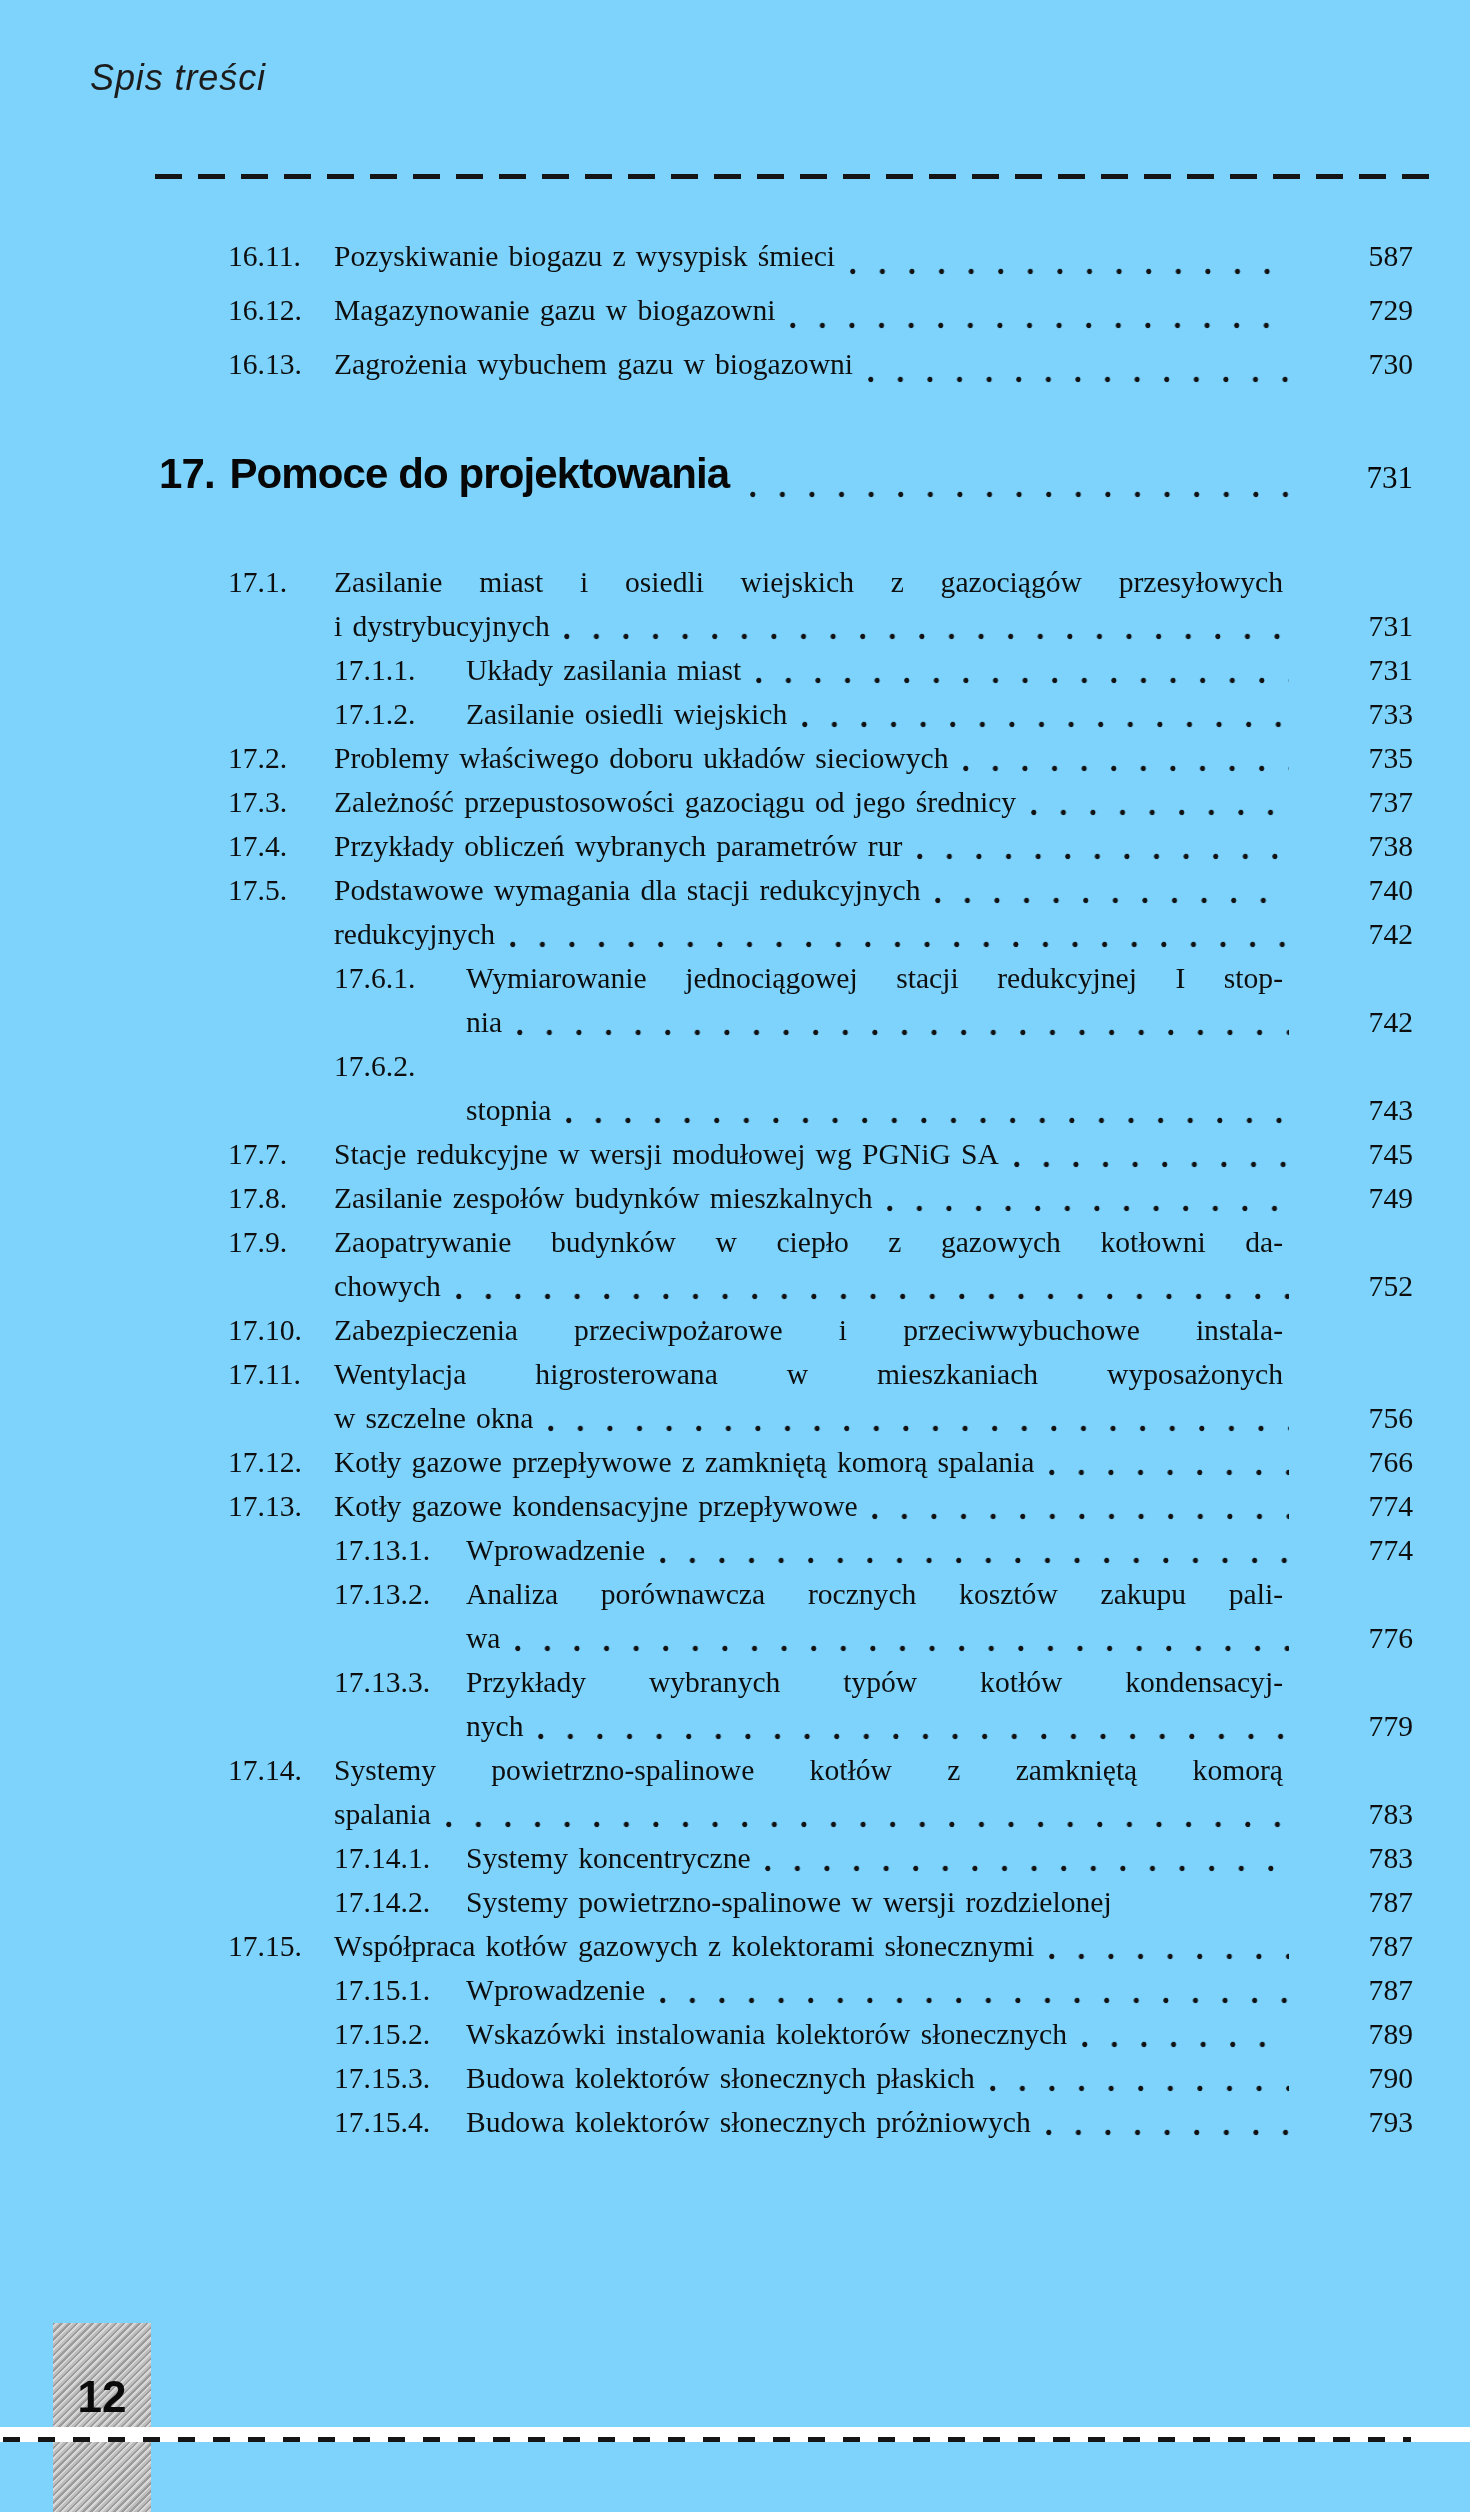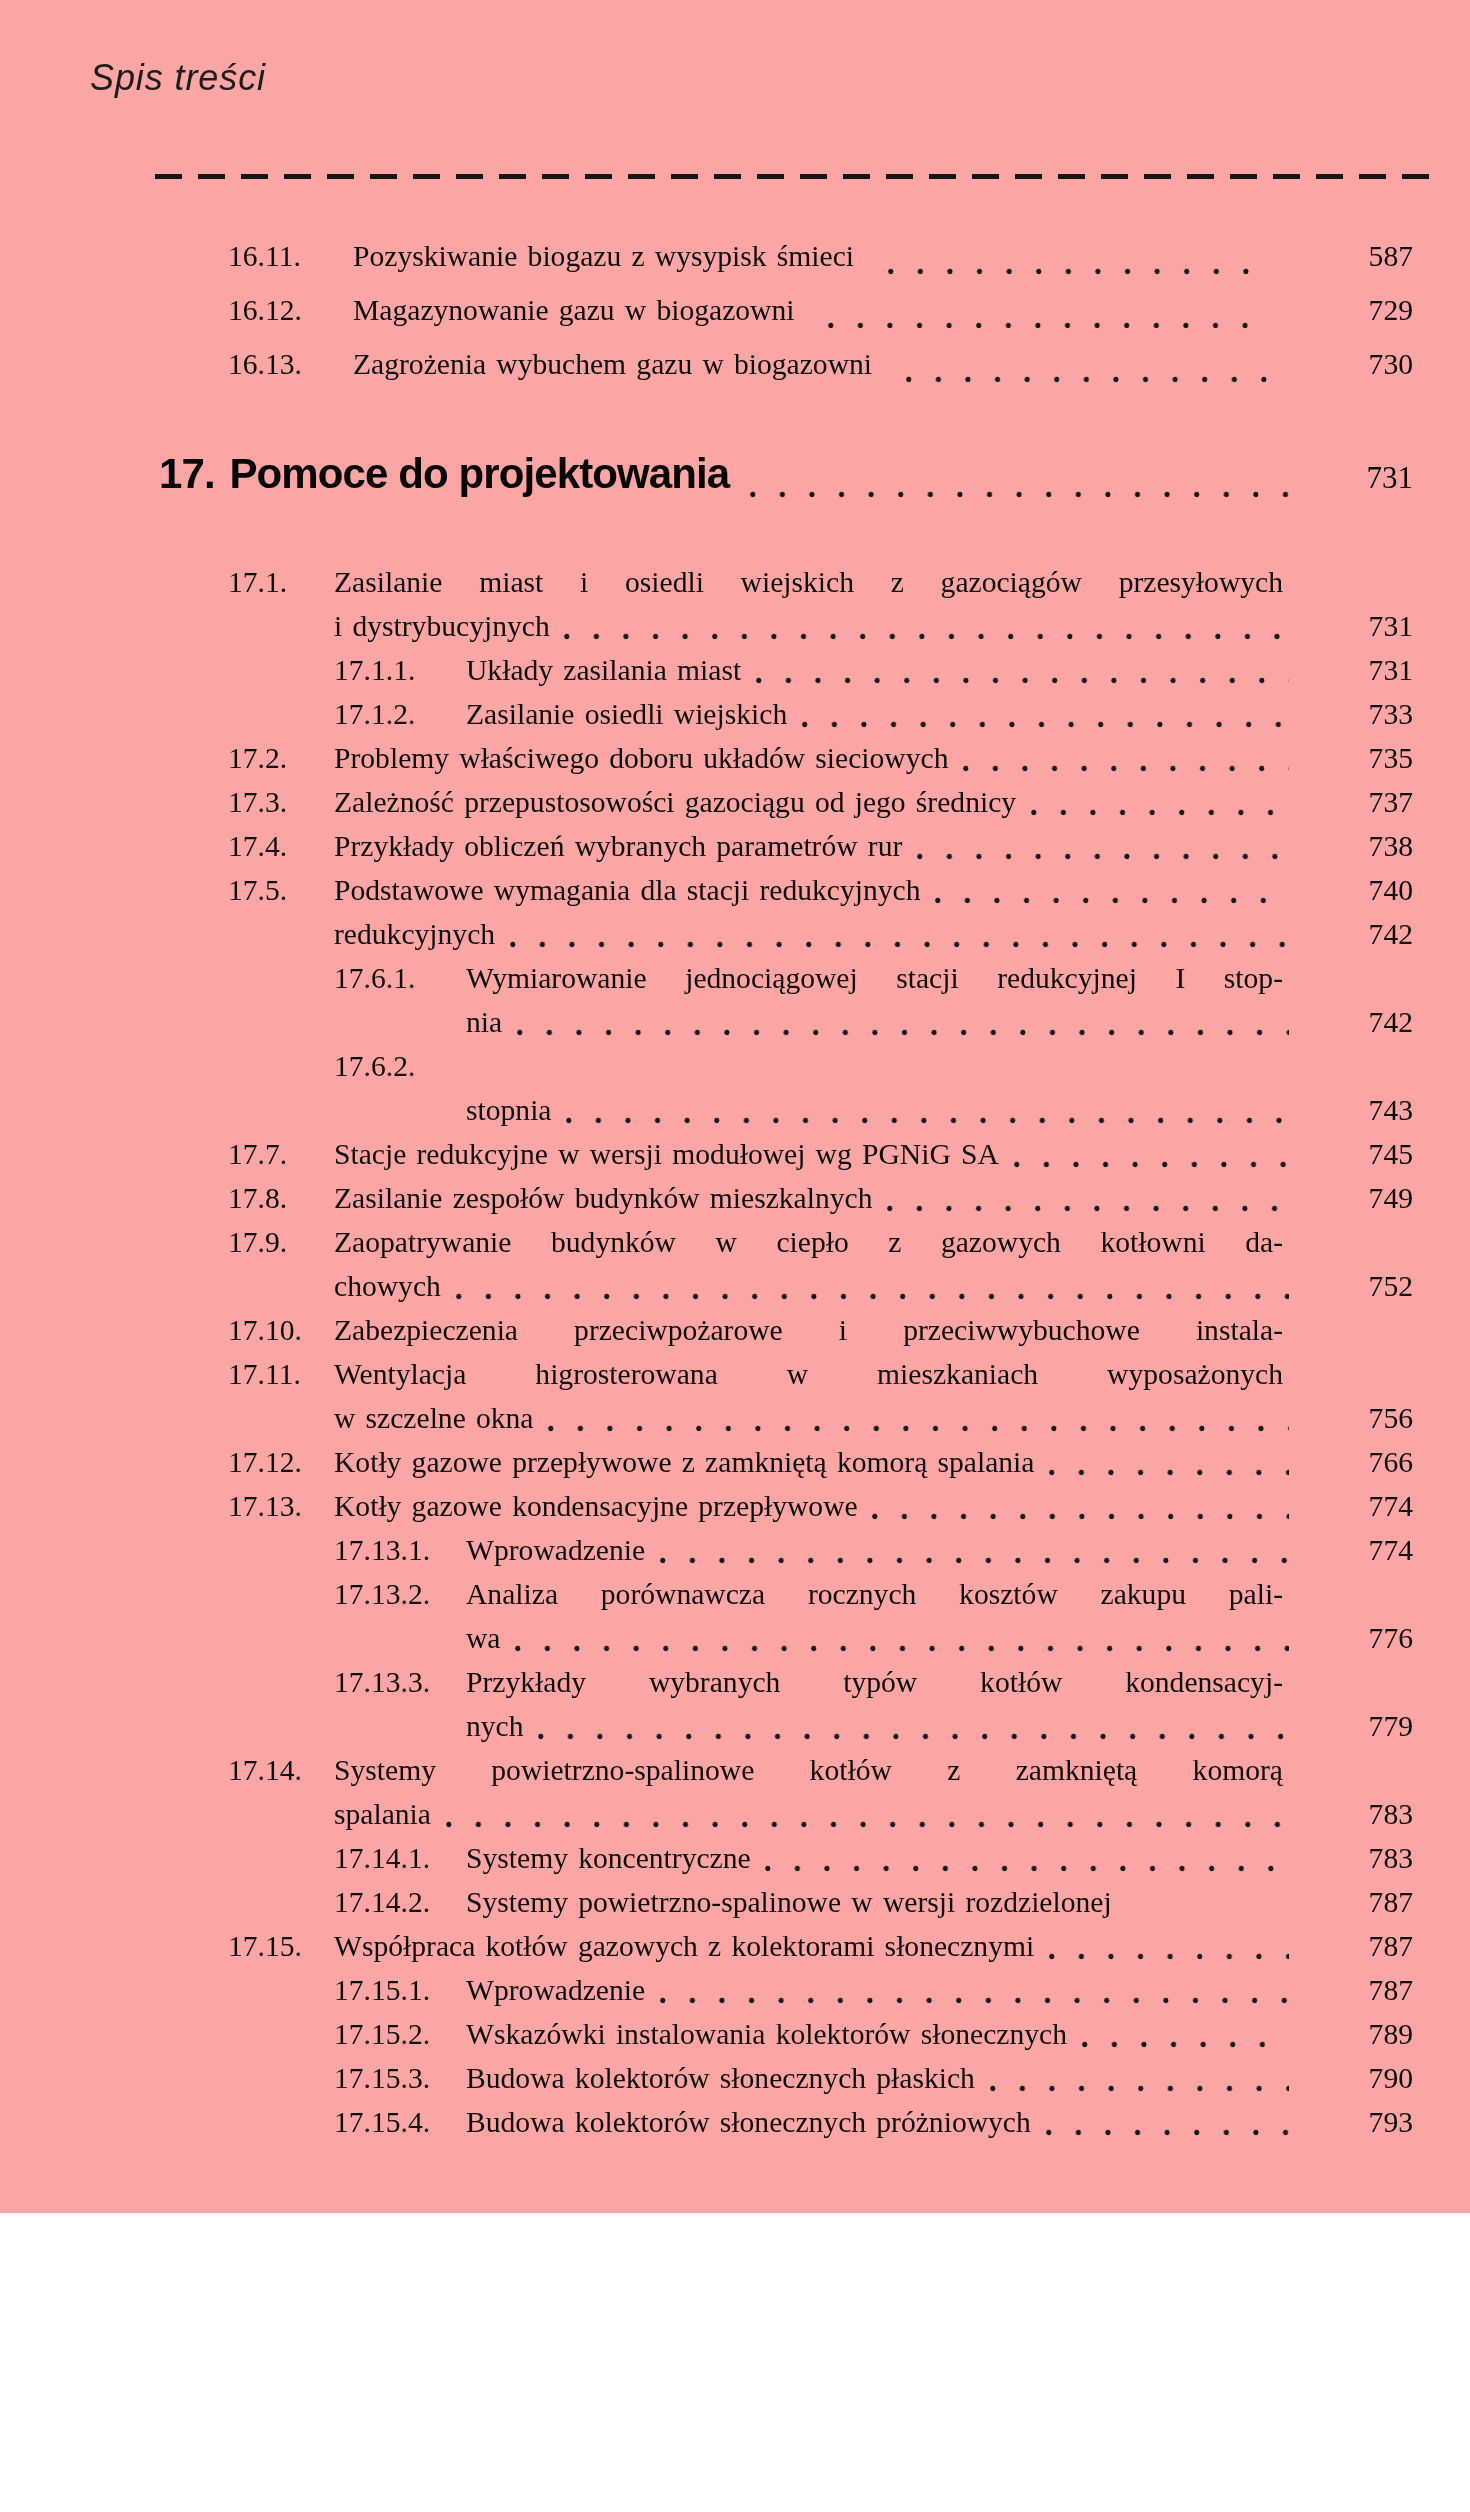--- a/index.html
+++ b/index.html
@@ -1,39 +1,39 @@
 <!DOCTYPE html>
 <html style="font-size:14.8px"><head>
 <meta charset="utf-8">
 <style>
   * { margin:0; padding:0; box-sizing:border-box; }
   html,body { background:#ffffff; }
   .page-root{
-    position:relative; width:1470px; height:2213px;
-    background:#fca5a5; overflow:hidden;
+    position:relative; width:1470px; height:2512px;
+    background:#7dd3fc; overflow:hidden;
     font-family:"Liberation Serif", serif; color:#0e0e0e;
   }
   .doc-header{
     position:absolute; left:90px; top:57px;
     font-family:"Liberation Sans", sans-serif;
     font-style:italic; font-size:36px; letter-spacing:0.9px; color:#1c1c1c;
   }
   .dash-top{
     position:absolute; left:155px; top:174px; width:1286px; height:4.6px;
     background:repeating-linear-gradient(90deg,#151515 0 27px,transparent 27px 43px);
   }
   .toc{
     position:absolute; left:228px; top:229px; width:1185px;
   }
   .row{
     display:flex; align-items:baseline;
     font-size:29.6px; line-height:44px; white-space:nowrap;
     word-spacing:2.8px;
   }
-  .row.b16{ line-height:54px;gap:19px; }
+  .row.b16{ line-height:54px; }
   .num{ flex:0 0 106px; }
   .row.lvl2{ margin-left:106px; }
   .row.lvl2 .num{ flex:0 0 132px; }
   .row.cont.lvl1{ margin-left:106px; }
   .row.cont.lvl2{ margin-left:238px; }
   .text{ flex:0 0 auto; }
   .wtext{
     display:block; white-space:normal;
     text-align:justify; text-align-last:justify; text-justify:inter-word;
   }

